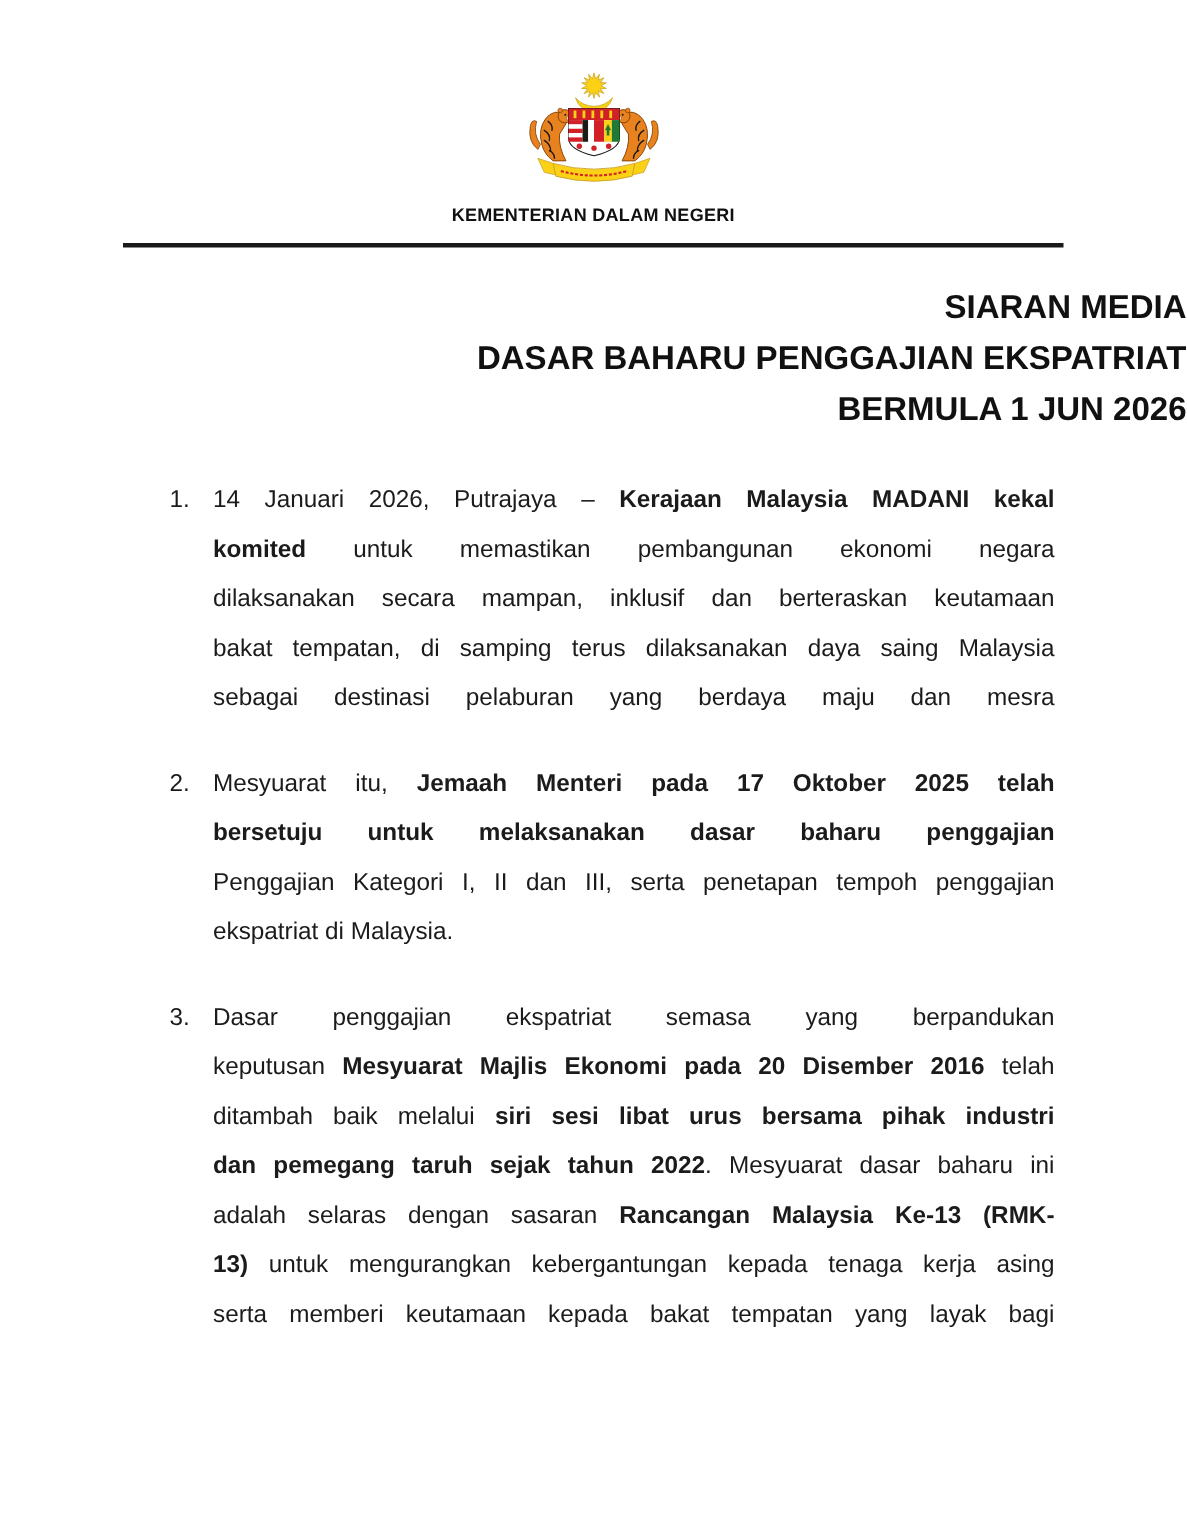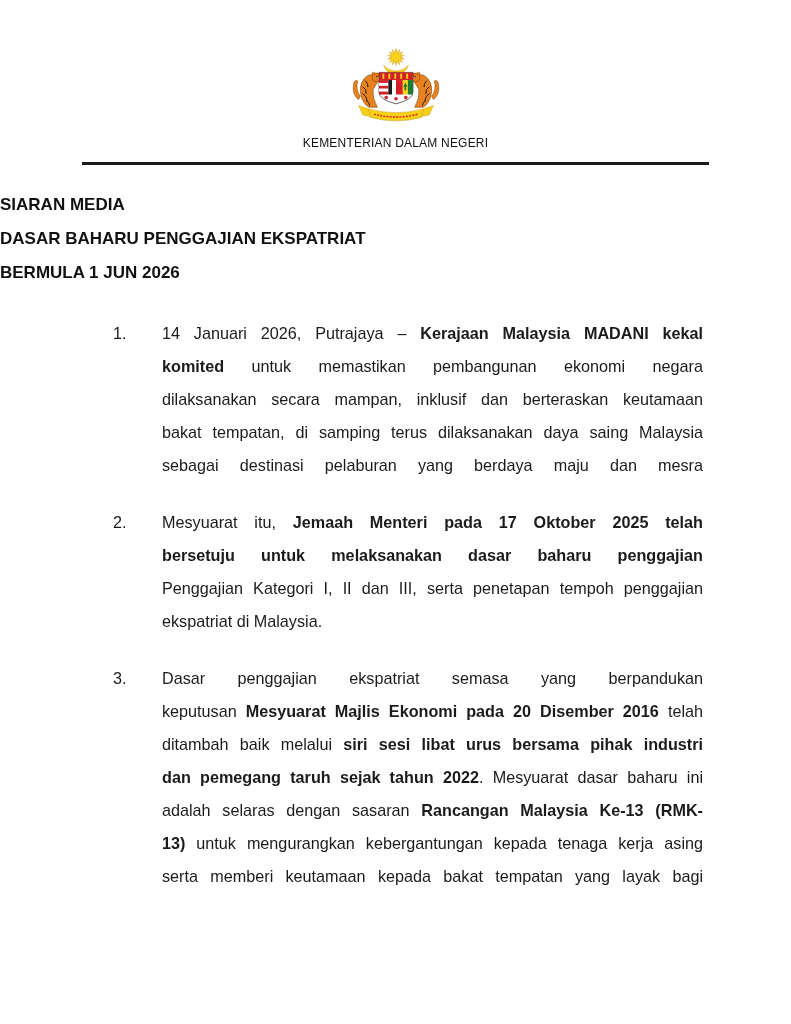--- a/index.html
+++ b/index.html
@@ -12,51 +12,51 @@
     overflow:hidden;
   }
   .crest-wrap{
     margin-top:46px;
     display:flex;justify-content:center;
   }
   .ministry{
     margin-top:10px;
     text-align:center;
     font-size:12px;
-    font-weight:normal;
+    font-weight:bold;
     letter-spacing:.2px;
     color:#111;
   }
   .rule{
     margin:12px auto 0 auto;
     width:627px;height:3px;
     background:#1a1a1a;
   }
   .title-block{
     margin-top:23px;
-    text-align:left;
+    text-align:right;
     font-weight:bold;
-    font-size:17px;
+    font-size:22px;
     line-height:34px;
     color:#111;
   }
   .body-block{
     margin:27px 88px 0 113px;
   }
   .para{
     display:flex;
     margin-bottom:24px;
   }
   .num{
     width:29px;
     flex:0 0 29px;
     font-size:16.2px;
     line-height:33px;
   }
-  .lines{flex:1;min-width:0;margin-left:20px;}
+  .lines{flex:1;min-width:0;}
   .line{
     font-size:16.2px;
     line-height:33px;
     text-align:justify;
     text-align-last:justify;
     white-space:normal;
   }
   .line.last{text-align-last:left;}
   .b{font-weight:bold;}
 </style>

